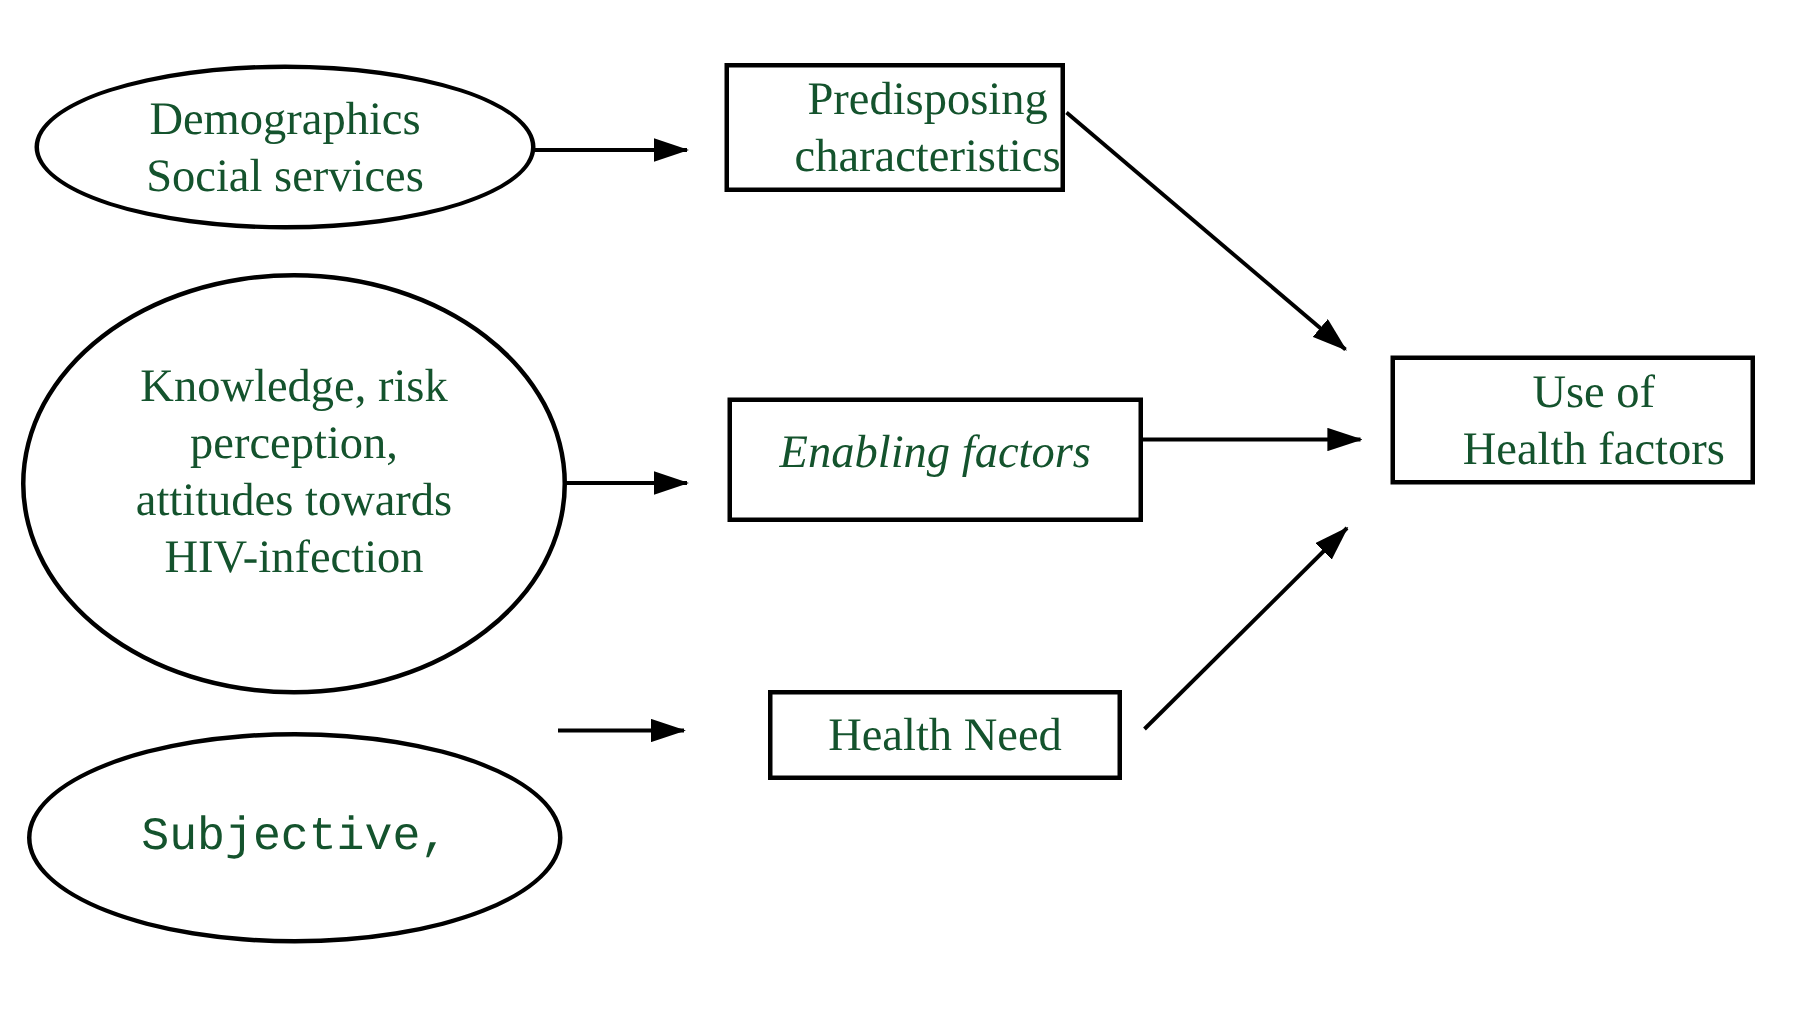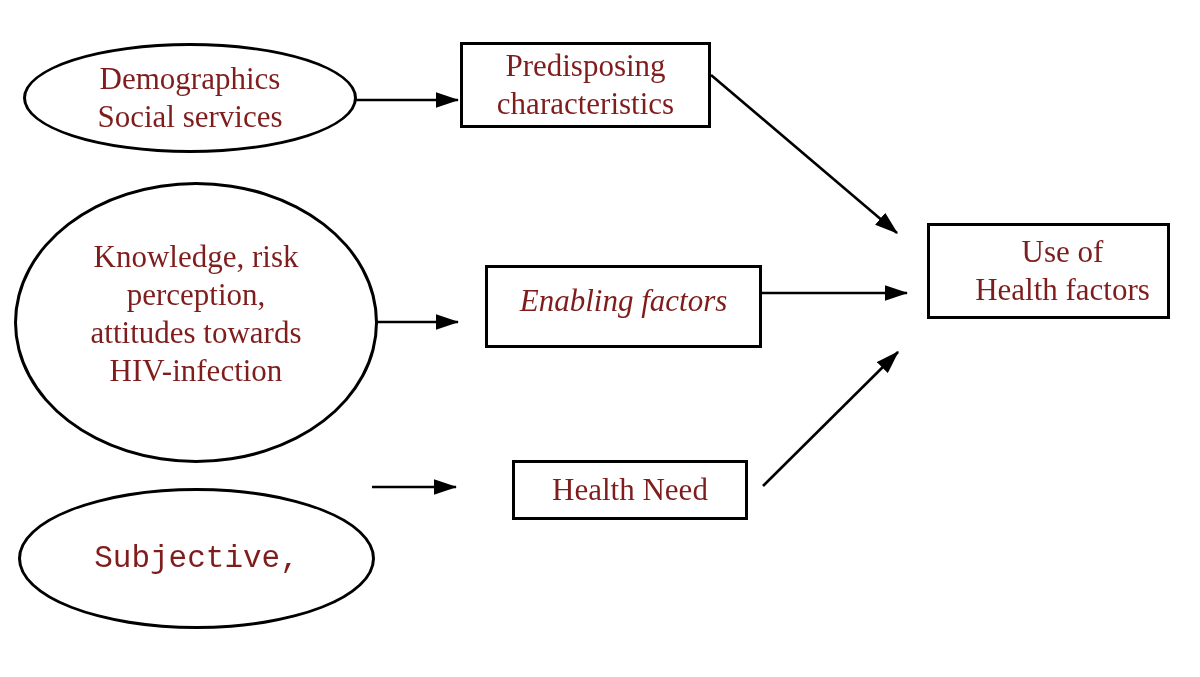--- a/index.html
+++ b/index.html
@@ -1,21 +1,21 @@
 <!DOCTYPE html>
 <html><head>
 <meta charset="utf-8">
 <style>
   html, body { margin: 0; padding: 0; background: #ffffff; }
   .canvas {
     position: relative;
     width: 1200px;
     height: 677px;
     background: #ffffff;
-    color: #7f1d1d;
+    color: #14532d;
     font-family: "Liberation Serif", "DejaVu Serif", serif;
     overflow: hidden;
   }
   .arrows {
     position: absolute;
     left: 0; top: 0;
     width: 1200px; height: 677px;
     pointer-events: none;
   }
   .node {
@@ -31,24 +31,24 @@
     line-height: 38px;
   }
   .ellipse { border-radius: 50%; }
   .label { display: block; }
   .label span { display: block; }
 
   
   .n-demographics { left: 23px;  top: 43px;  width: 334px; height: 110px; }
   .n-knowledge    { left: 14px;  top: 182px; width: 364px; height: 281px; }
   .n-subjective   { left: 18px;  top: 488px; width: 357px; height: 141px; font-family: Liberation Mono, monospace; }
-  .n-predisposing { left: 460px; top: 42px;  width: 251px; height: 86px; }
+  .n-predisposing { left: 483px; top: 42px;  width: 227px; height: 86px; justify-content: flex-end; }
   .n-enabling     { left: 485px; top: 265px; width: 277px; height: 83px; }
   .n-healthneed   { left: 512px; top: 460px; width: 236px; height: 60px; }
-  .n-use          { left: 927px; top: 223px; width: 243px; height: 96px; padding-left: 28px; }
+  .n-use          { left: 927px; top: 237px; width: 243px; height: 86px; padding-left: 28px; }
 
   .n-knowledge .label { transform: translateY(-9px); }
   .n-enabling  .label { transform: translateY(-6px); font-style: italic; }
 </style>
 </head>
 <body>
 
 <div class="canvas">
 
   <svg class="arrows" viewBox="0 0 1200 677" xmlns="http://www.w3.org/2000/svg">

